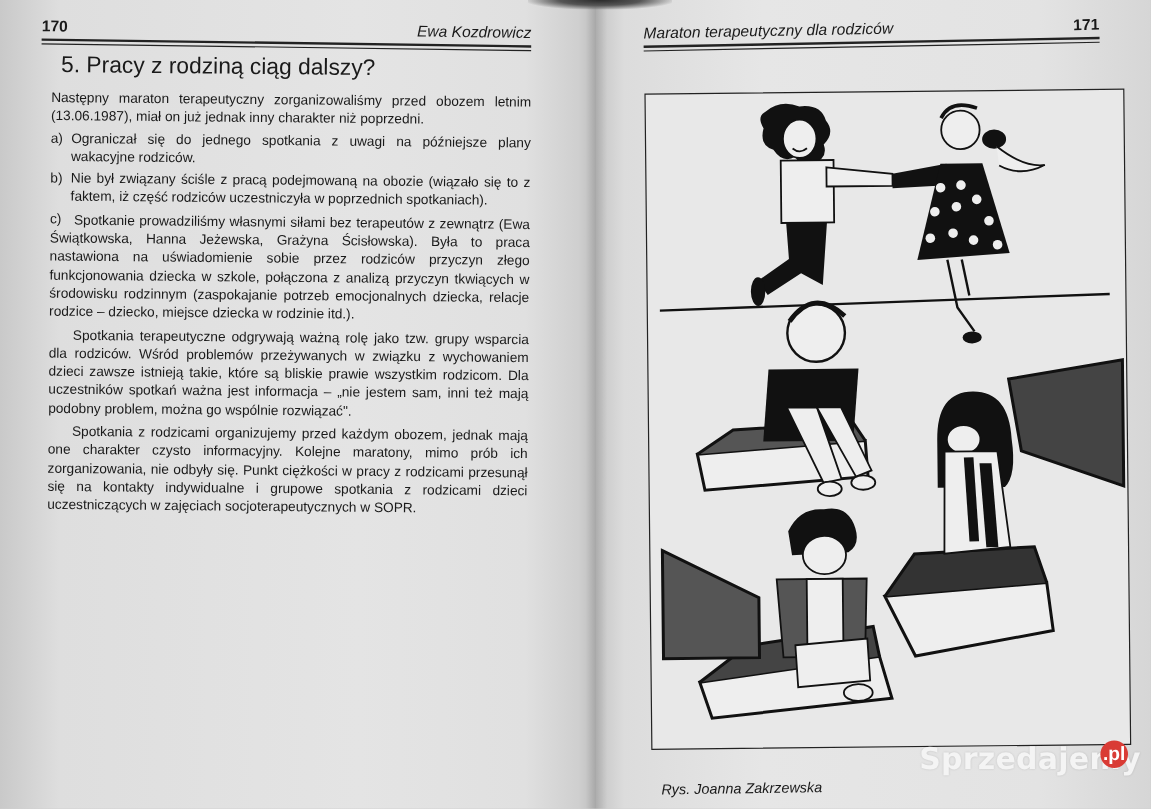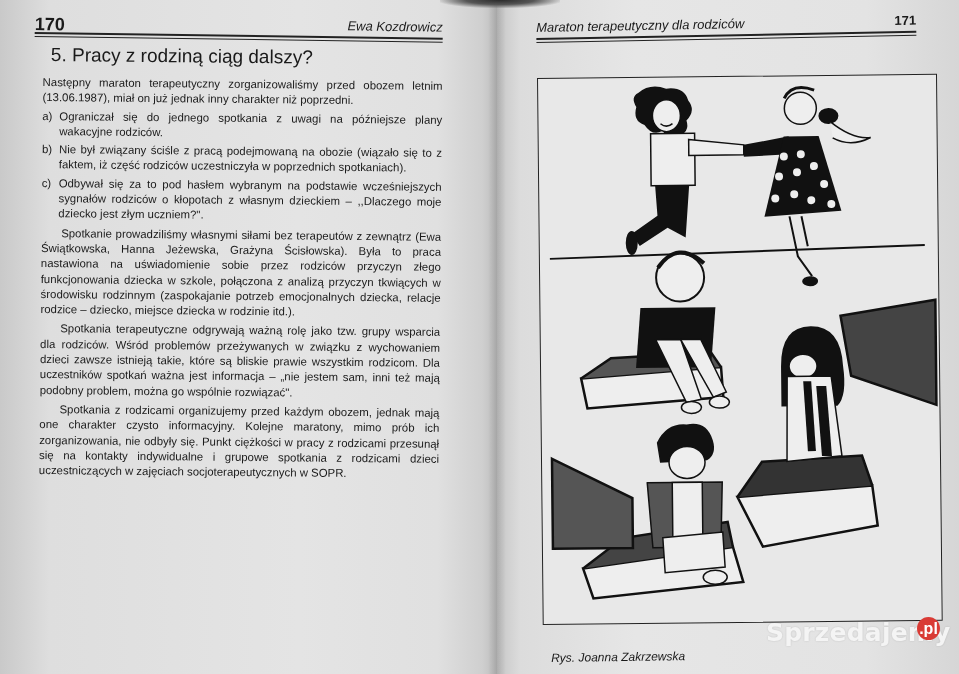--- a/index.html
+++ b/index.html
@@ -28,21 +28,21 @@
   .top-dark {
     position: absolute; left: 440px; top: 0; width: 120px; height: 8px;
     background: radial-gradient(ellipse at 50% 0%, #2a2a2a 0%, #555 40%, rgba(0,0,0,0) 75%);
   }
 
   
   .lh {
     position: absolute; left: 35px; top: 12px; width: 408px; height: 24px;
     transform: rotate(0.8deg); transform-origin: left top;
   }
-  .lh .pno { position: absolute; left: 0; top: 2px; font-size: 18px; font-weight: bold; }
+  .lh .pno { position: absolute; left: 0; top: 2px; font-size: 13px; font-weight: bold; }
   .lh .author { position: absolute; right: 0; top: 2px; font-size: 13px; font-style: italic; }
   .lh .rule1 { position: absolute; left: 0; right: 0; top: 20px; border-top: 2px solid #222; }
   .lh .rule2 { position: absolute; left: 0; right: 0; top: 24px; border-top: 1px solid #222; }
 
   .left-body {
     position: absolute; left: 43px; top: 44px; width: 400px;
     transform: rotate(0.55deg); transform-origin: left top;
     font-size: 11.4px; line-height: 15.3px;
     text-align: justify;
   }
@@ -115,21 +115,20 @@
     <div class="list-item">
       <span class="mark">a)</span>
       <span>Ograniczał się do jednego spotkania z uwagi na późniejsze plany wakacyjne rodziców.</span>
     </div>
     <div class="list-item">
       <span class="mark">b)</span>
       <span>Nie był związany ściśle z pracą podejmowaną na obozie (wiązało się to z faktem, iż część rodziców uczestniczyła w poprzednich spotkaniach).</span>
     </div>
     <div class="list-item">
       <span class="mark">c)</span>
-      <span>Odbywał się za to pod hasłem wybranym na podstawie wcześniejszych sygnałów rodziców o kłopotach z własnym dzieckiem – ,,Dlaczego moje dziecko jest złym uczniem?".</span>
     </div>
 
     <p class="para">Spotkanie prowadziliśmy własnymi siłami bez terapeutów z zewnątrz (Ewa Świątkowska, Hanna Jeżewska, Grażyna Ścisłowska). Była to praca nastawiona na uświadomienie sobie przez rodziców przyczyn złego funkcjonowania dziecka w szkole, połączona z analizą przyczyn tkwiących w środowisku rodzinnym (zaspokajanie potrzeb emocjonalnych dziecka, relacje rodzice – dziecko, miejsce dziecka w rodzinie itd.).</p>
     <p class="para">Spotkania terapeutyczne odgrywają ważną rolę jako tzw. grupy wsparcia dla rodziców. Wśród problemów przeżywanych w związku z wychowaniem dzieci zawsze istnieją takie, które są bliskie prawie wszystkim rodzicom. Dla uczestników spotkań ważna jest informacja – „nie jestem sam, inni też mają podobny problem, można go wspólnie rozwiązać".</p>
     <p class="para">Spotkania z rodzicami organizujemy przed każdym obozem, jednak mają one charakter czysto informacyjny. Kolejne maratony, mimo prób ich zorganizowania, nie odbyły się. Punkt ciężkości w pracy z rodzicami przesunął się na kontakty indywidualne i grupowe spotkania z rodzicami dzieci uczestniczących w zajęciach socjoterapeutycznych w SOPR.</p>
   </div>
 
   <div class="rh">
     <span class="title">Maraton terapeutyczny dla rodziców</span>
     <span class="pno">171</span>

